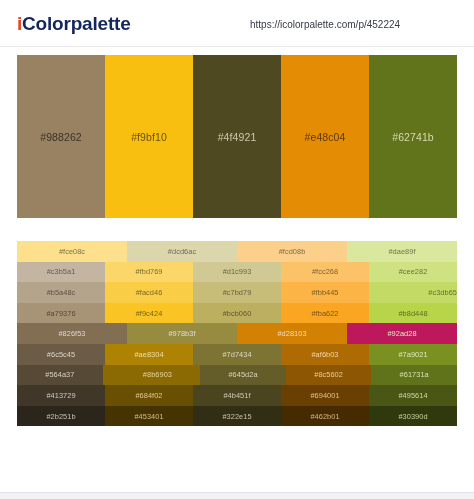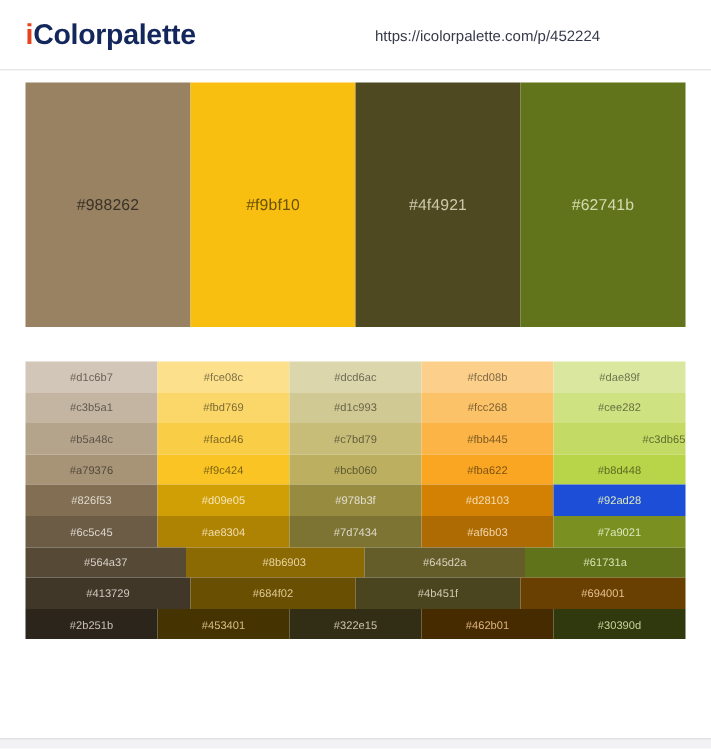--- a/index.html
+++ b/index.html
@@ -134,30 +134,30 @@
   <div class="main-strip" id="main-strip">
       <div class="main-swatch" style="background: rgb(152, 130, 98);">
         <span class="code" style="color: rgb(59, 50, 40);">#988262</span>
       </div>
       <div class="main-swatch" style="background: rgb(249, 191, 16);">
         <span class="code" style="color: rgb(107, 82, 5);">#f9bf10</span>
       </div>
       <div class="main-swatch" style="background: rgb(79, 73, 33);">
         <span class="code" style="color: rgb(205, 200, 172);">#4f4921</span>
       </div>
+      <div class="main-swatch" style="background: rgb(228, 140, 4);">
+        <span class="code" style="color: rgb(93, 58, 2);">#e48c04</span>
+      </div>
       <div class="main-swatch" style="background: rgb(98, 116, 27);">
         <span class="code" style="color: rgb(210, 219, 176);">#62741b</span>
       </div>
     </div>
 
   <div class="grid" id="tints-grid">
       <div class="grid-row">
-        <div class="grid-cell" style="background: rgb(209, 198, 183);">
-          <span class="code" style="color: rgb(106, 98, 88);">#d1c6b7</span>
-        </div>
         <div class="grid-cell" style="background: rgb(252, 224, 140);">
           <span class="code" style="color: rgb(126, 112, 70);">#fce08c</span>
         </div>
         <div class="grid-cell" style="background: rgb(220, 214, 172);">
           <span class="code" style="color: rgb(110, 107, 86);">#dcd6ac</span>
         </div>
         <div class="grid-cell" style="background: rgb(252, 208, 139);">
           <span class="code" style="color: rgb(126, 104, 70);">#fcd08b</span>
         </div>
         <div class="grid-cell" style="background: rgb(218, 232, 159);">
@@ -212,30 +212,27 @@
           <span class="code" style="color: rgb(125, 83, 17);">#fba622</span>
         </div>
         <div class="grid-cell" style="background: rgb(184, 212, 72);">
           <span class="code" style="color: rgb(92, 106, 36);">#b8d448</span>
         </div>
       </div>
       <div class="grid-row">
         <div class="grid-cell" style="background: rgb(130, 111, 83);">
           <span class="code" style="color: rgb(222, 215, 206);">#826f53</span>
         </div>
-        <div class="grid-cell" style="background: rgb(208, 158, 5);">
-          <span class="code" style="color: rgb(244, 230, 184);">#d09e05</span>
-        </div>
         <div class="grid-cell" style="background: rgb(151, 139, 63);">
           <span class="code" style="color: rgb(225, 222, 208);">#978b3f</span>
         </div>
         <div class="grid-cell" style="background: rgb(210, 129, 3);">
           <span class="code" style="color: rgb(246, 220, 180);">#d28103</span>
         </div>
-        <div class="grid-cell" style="background: #1d4ed8;">
+        <div class="grid-cell" style="background: #be185d;">
           <span class="code" style="color: rgb(223, 234, 192);">#92ad28</span>
         </div>
       </div>
       <div class="grid-row">
         <div class="grid-cell" style="background: rgb(108, 92, 69);">
           <span class="code" style="color: rgb(221, 214, 205);">#6c5c45</span>
         </div>
         <div class="grid-cell" style="background: rgb(174, 131, 4);">
           <span class="code" style="color: rgb(240, 222, 176);">#ae8304</span>
         </div>
@@ -252,37 +249,43 @@
       <div class="grid-row">
         <div class="grid-cell" style="background: rgb(86, 74, 55);">
           <span class="code" style="color: rgb(214, 207, 197);">#564a37</span>
         </div>
         <div class="grid-cell" style="background: rgb(139, 105, 3); padding-left: 12px;">
           <span class="code" style="color: rgb(232, 212, 162);">#8b6903</span>
         </div>
         <div class="grid-cell" style="background: rgb(100, 93, 42);">
           <span class="code" style="color: rgb(215, 210, 190);">#645d2a</span>
         </div>
+        <div class="grid-cell" style="background: rgb(140, 86, 2);">
+          <span class="code" style="color: rgb(236, 203, 158);">#8c5602</span>
+        </div>
         <div class="grid-cell" style="background: rgb(97, 115, 26);">
           <span class="code" style="color: rgb(213, 225, 177);">#61731a</span>
         </div>
       </div>
       <div class="grid-row">
         <div class="grid-cell" style="background: rgb(65, 55, 41);">
           <span class="code" style="color: rgb(207, 200, 189);">#413729</span>
         </div>
         <div class="grid-cell" style="background: rgb(104, 79, 2);">
           <span class="code" style="color: rgb(224, 200, 148); text-align: right;">#684f02</span>
         </div>
         <div class="grid-cell" style="background: rgb(75, 69, 31);">
           <span class="code" style="color: rgb(208, 202, 180);">#4b451f</span>
         </div>
         <div class="grid-cell" style="background: rgb(105, 64, 1);">
           <span class="code" style="color: rgb(229, 191, 144);">#694001</span>
         </div>
+        <div class="grid-cell" style="background: rgb(73, 86, 20);">
+          <span class="code" style="color: rgb(205, 218, 165);">#495614</span>
+        </div>
       </div>
       <div class="grid-row">
         <div class="grid-cell" style="background: rgb(43, 37, 27);">
           <span class="code" style="color: rgb(200, 192, 180);">#2b251b</span>
         </div>
         <div class="grid-cell" style="background: rgb(69, 52, 1);">
           <span class="code" style="color: rgb(217, 189, 134);">#453401</span>
         </div>
         <div class="grid-cell" style="background: rgb(50, 46, 21);">
           <span class="code" style="color: rgb(201, 194, 170);">#322e15</span>

